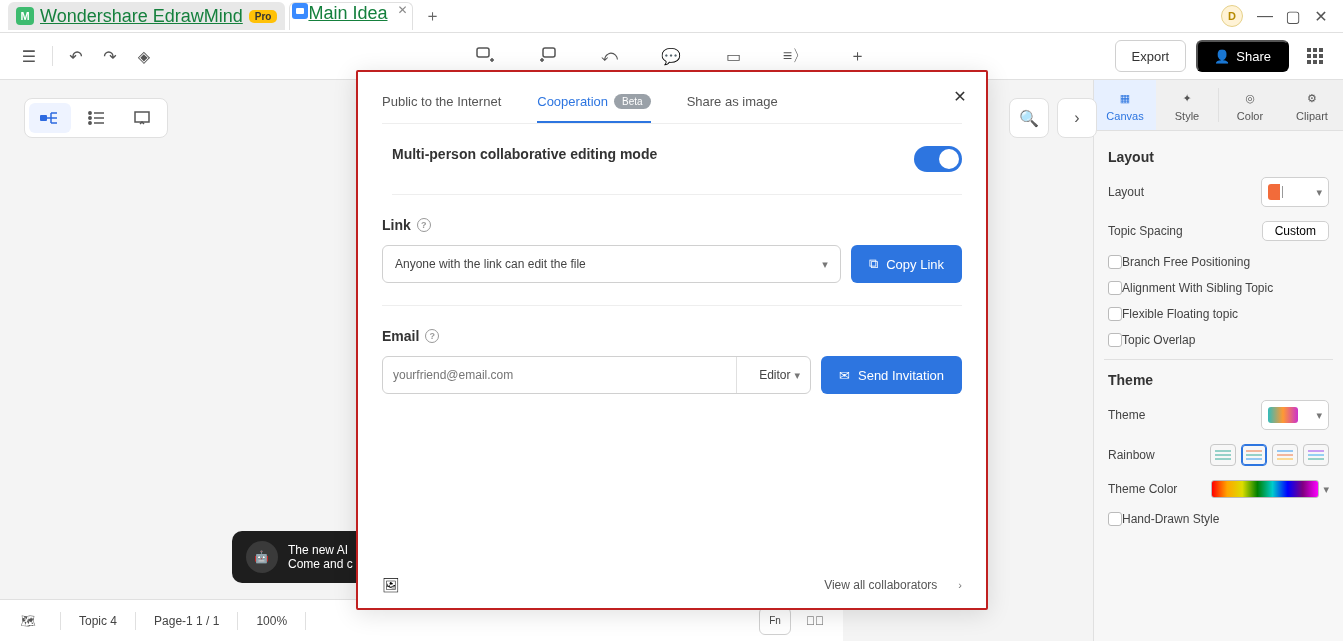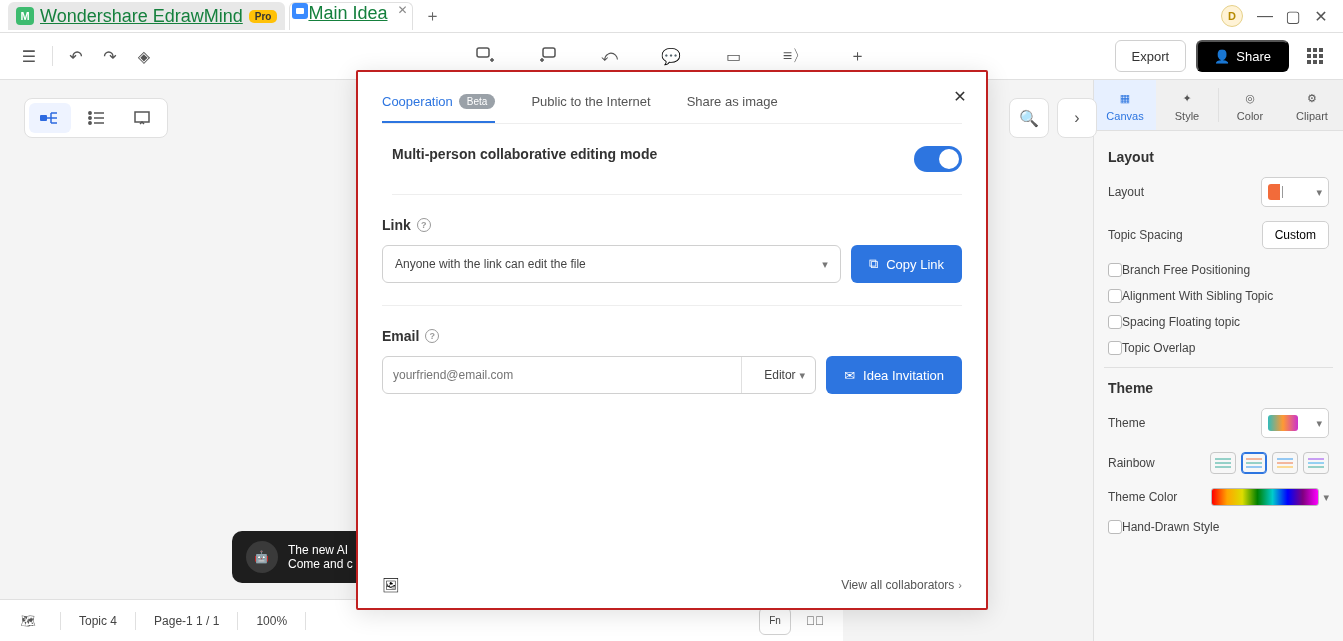--- a/index.html
+++ b/index.html
@@ -44,21 +44,21 @@
 .rtab { flex:1; padding:8px 0; text-align:center; font-size:11px; color:#555; display:flex; flex-direction:column; align-items:center; gap:2px; }
 .rtab.active { background:#e7f0ff; color:#2d75e0; }
 .rtab-icon { width:20px; height:20px; display:inline-flex; align-items:center; justify-content:center; }
 .rpanel-sep { width:1px; background:#e0e0e0; margin:8px 0;}
 .rpanel-body { padding: 12px 14px; font-size:12px; color:#333; overflow-y:auto; }
 .rsection-title { font-size:14px; font-weight:600; margin: 6px 0 12px; }
 .rrow { display:flex; align-items:center; justify-content:space-between; margin-bottom:14px; font-size:12px; color:#444; }
 .layout-picker { width:68px; height:30px; border:1px solid #d0d0d0; border-radius:5px; background:#fff; display:flex; align-items:center; justify-content:space-between; padding:0 6px; }
 .layout-thumb { width:30px; height:16px; border-radius:3px; background:linear-gradient(90deg,#f26b3a 40%, transparent 40%); position:relative; }
 .layout-thumb::after { content:''; position:absolute; left:14px; top:2px; width:14px; height:12px; border-left:1px solid #999; }
-.custom-btn { height:28px; padding:0 12px; border:1px solid #d0d0d0; border-radius:5px; background:#fff; font-size:12px; }
+.custom-btn { height:20px; padding:0 12px; border:1px solid #d0d0d0; border-radius:5px; background:#fff; font-size:12px; }
 .chk-row { display:flex; align-items:center; gap:0; margin-bottom:12px; font-size:12px; color:#444; }
 .chk-box { width:14px; height:14px; border:1px solid #bbb; border-radius:3px; background:#fff; }
 .theme-picker { width:68px; height:30px; border:1px solid #d0d0d0; border-radius:5px; background:#fff; display:flex; align-items:center; justify-content:space-between; padding:0 6px; }
 .theme-thumb { width:30px; height:16px; background:linear-gradient(90deg, #3bb, #f93, #c3c); border-radius:3px;}
 .rainbow-row { display:flex; gap:5px; }
 .rain-sw { width:26px; height:22px; border:1px solid #c8c8c8; border-radius:4px; display:inline-flex; align-items:center; justify-content:center; }
 .rain-sw.sel { border-color:#2d75e0; box-shadow:0 0 0 1px #2d75e0 inset;}
 .color-strip { width:108px; height:18px; border:1px solid #bbb; border-radius:3px; background:linear-gradient(90deg, red, orange, #dd0, green, #0cc, blue, purple, magenta); }
 .rsection-divider { border:none; border-top:1px solid #e0e0e0; margin:10px -4px 12px; }
 
@@ -88,21 +88,21 @@
 .toggle { width:48px; height:26px; background:#2d75e0; border-radius:14px; position:relative; }
 .toggle::after { content:''; position:absolute; right:3px; top:3px; width:20px; height:20px; background:#fff; border-radius:50%; }
 .flex-between { display:flex; justify-content:space-between; align-items:flex-start;margin-left:10px; }
 .link-row { display:flex; gap:10px; margin-top:12px; }
 .link-select { flex:1; height:38px; border:1px solid #d0d0d0; border-radius:6px; padding:0 12px; display:flex; align-items:center; justify-content:space-between; font-size:12px; color:#444; }
 .primary-btn { height:38px; padding:0 18px; border-radius:6px; background:#2d75e0; color:#fff; font-size:13px; display:flex; align-items:center; gap:8px; border:none; }
 .email-input-wrap { flex:1; height:38px; border:1px solid #d0d0d0; border-radius:6px; display:flex; align-items:center; padding:0 10px; gap:8px;}
 .email-input { flex:1; border:none; outline:none; font-size:12px; color:#333; }
 .role-select { font-size:12px; color:#444; display:flex; align-items:center; gap:4px; border-left:1px solid #e0e0e0; padding-left:22px; height:100%;}
 .modal-footer { position:absolute; left:24px; right:24px; bottom:14px; display:flex; align-items:center; justify-content:space-between; }
-.view-all { font-size:12px; color:#555; display:flex; align-items:center; gap:4px;justify-content:flex-end; }
+.view-all { font-size:12px; color:#555; display:flex; align-items:center; gap:21px;justify-content:flex-end; }
 .broken-img { width:18px; height:18px; display:inline-block; position:relative; }
 .broken-img::before { content:'🖼'; font-size:14px; filter:grayscale(.5);}
 .help-icon { width:14px; height:14px; border:1px solid #999; border-radius:50%; display:inline-flex; align-items:center; justify-content:center; font-size:9px; color:#999;}
 .chevron { font-size:11px; color:#777; }
 
 .app-logo { width:18px; height:18px; background:#3dbb6f; border-radius:4px; display:inline-flex; align-items:center; justify-content:center; color:#fff; font-size:11px; font-weight:700;}
 .tab-ico { width:16px; height:16px; background:#3a8bff; border-radius:3px; display:inline-flex; align-items:center; justify-content:center;}
 .tab-ico::after{content:'';width:8px;height:6px;background:#fff;border-radius:1px;}
 </style>
 </head>
@@ -275,21 +275,21 @@
       <div class="chk-row">
           <span class="chk-box"></span>
           <span>Branch Free Positioning</span>
         </div>
       <div class="chk-row">
           <span class="chk-box"></span>
           <span>Alignment With Sibling Topic</span>
         </div>
       <div class="chk-row">
           <span class="chk-box"></span>
-          <span>Spacing Floating topic</span>
+          <span>Flexible Floating topic</span>
         </div>
       <div class="chk-row">
           <span class="chk-box"></span>
           <span>Topic Overlap</span>
         </div>
 
       <hr class="rsection-divider">
 
       <div class="rsection-title">Theme</div>
       <div class="rrow">
@@ -346,25 +346,25 @@
           <span>Hand-Drawn Style</span>
         </div>
     </div>
   </div>
 </div>
 
 <div class="modal">
   <div class="modal-close">✕</div>
   <div class="modal-inner">
     <div class="mtabs">
+      <div class="mtab">Public to the Internet</div>
       <div class="mtab active">
         <span>Cooperation</span>
         <span class="beta-badge">Beta</span>
       </div>
-      <div class="mtab">Public to the Internet</div>
       <div class="mtab">Share as image</div>
     </div>
 
     <div class="msection flex-between">
       <div>
         <div class="ms-title">Multi-person collaborative editing mode</div>
       </div>
       <div class="toggle"></div>
     </div>
 
@@ -393,21 +393,21 @@
       <div class="link-row">
         <div class="email-input-wrap">
           <input class="email-input" placeholder="yourfriend@email.com" style="">
           <div class="role-select">
             <span>Editor</span>
             <span class="chevron">▾</span>
           </div>
         </div>
         <button class="primary-btn">
           <span>✉</span>
-          <span>Idea Invitation</span>
+          <span>Send Invitation</span>
         </button>
       </div>
     </div>
   </div>
 
   <div class="modal-footer">
     <span class="broken-img"></span>
     <div class="view-all">
       <span>View all collaborators</span>
       <span class="chevron">›</span>

